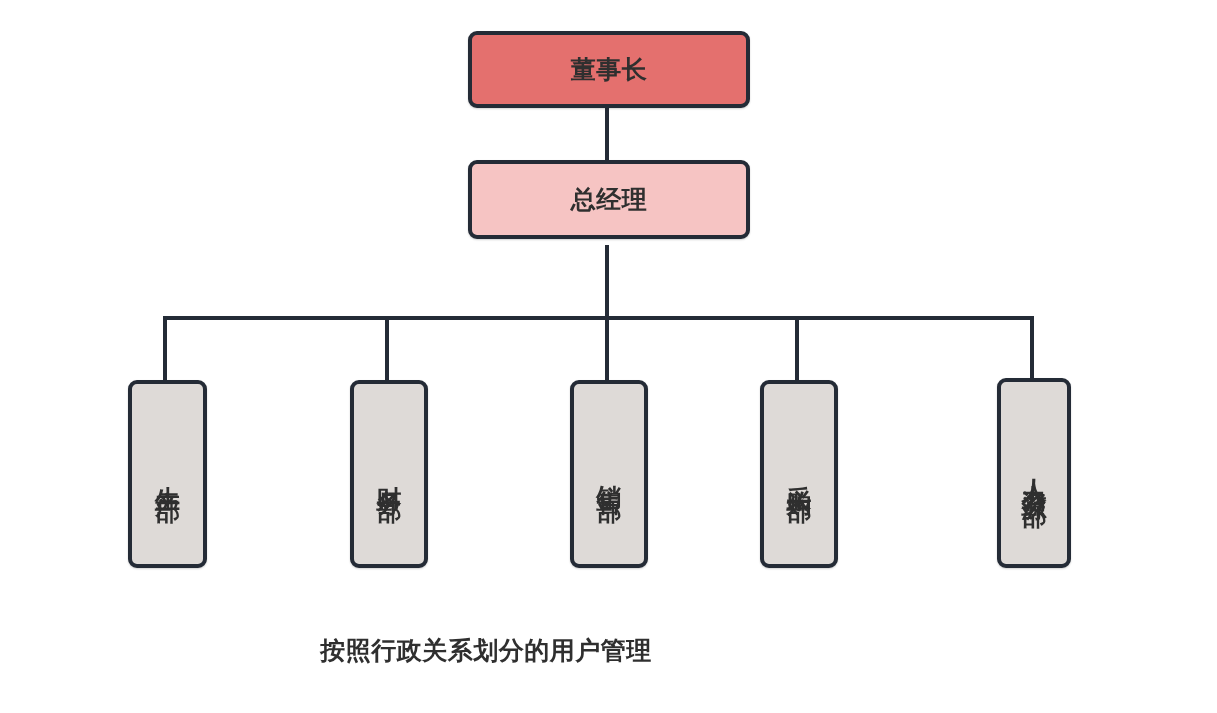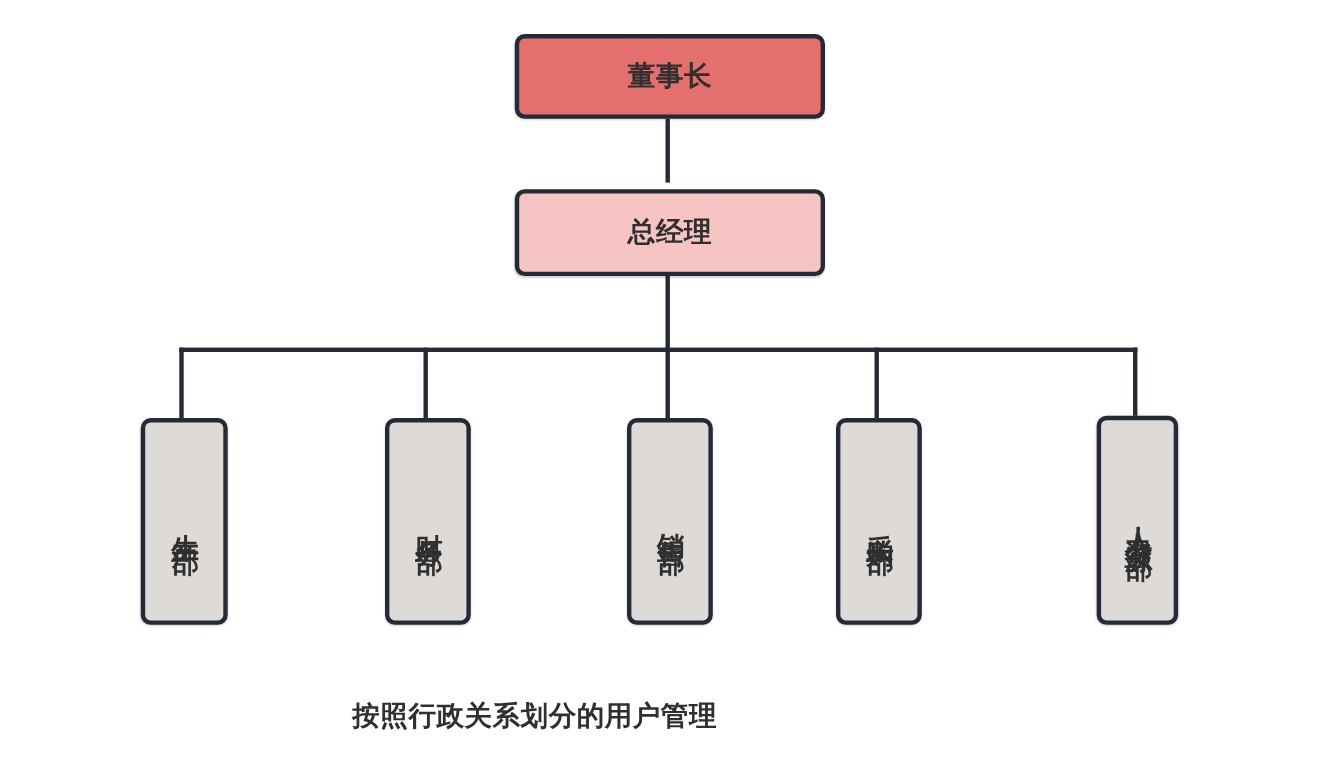--- a/index.html
+++ b/index.html
@@ -87,21 +87,21 @@
   <div class="line v-line" style="left: 163px; top: 316px; height: 64px; background: rgb(36, 43, 54);"></div>
   <div class="line v-line" style="left: 385px; top: 316px; height: 64px; background: rgb(36, 43, 54);"></div>
   <div class="line v-line" style="left: 605px; top: 316px; height: 64px; background: rgb(36, 43, 54);"></div>
   <div class="line v-line" style="left: 795px; top: 316px; height: 64px; background: rgb(36, 43, 54);"></div>
   <div class="line v-line" style="left: 1030px; top: 316px; height: 62px; background: rgb(36, 43, 54);"></div>
 
   <div class="node node-top" id="node-root" style="left: 468px; top: 31px; width: 282px; height: 77px; background: rgb(228, 112, 110); border-color: rgb(36, 43, 54);">
     <span class="node-label">董事长</span>
   </div>
 
-  <div class="node node-top" id="node-manager" style="left: 468px; top: 172px; width: 282px; height: 79px; background: rgb(246, 196, 195); border-color: rgb(36, 43, 54);">
+  <div class="node node-top" id="node-manager" style="left: 468px; top: 160px; width: 282px; height: 79px; background: rgb(246, 196, 195); border-color: rgb(36, 43, 54);">
     <span class="node-label">总经理</span>
   </div>
 
   <div class="node node-dept" id="dept-0" style="left: 128px; top: 380px; width: 79px; height: 188px; background: rgb(222, 218, 215); border-color: rgb(36, 43, 54);">
     <span class="node-label">生产部</span>
   </div>
   <div class="node node-dept" id="dept-1" style="left: 350px; top: 380px; width: 78px; height: 188px; background: rgb(222, 218, 215); border-color: rgb(36, 43, 54);">
     <span class="node-label">财务部</span>
   </div>
   <div class="node node-dept" id="dept-2" style="left: 570px; top: 380px; width: 78px; height: 188px; background: rgb(222, 218, 215); border-color: rgb(36, 43, 54);">

